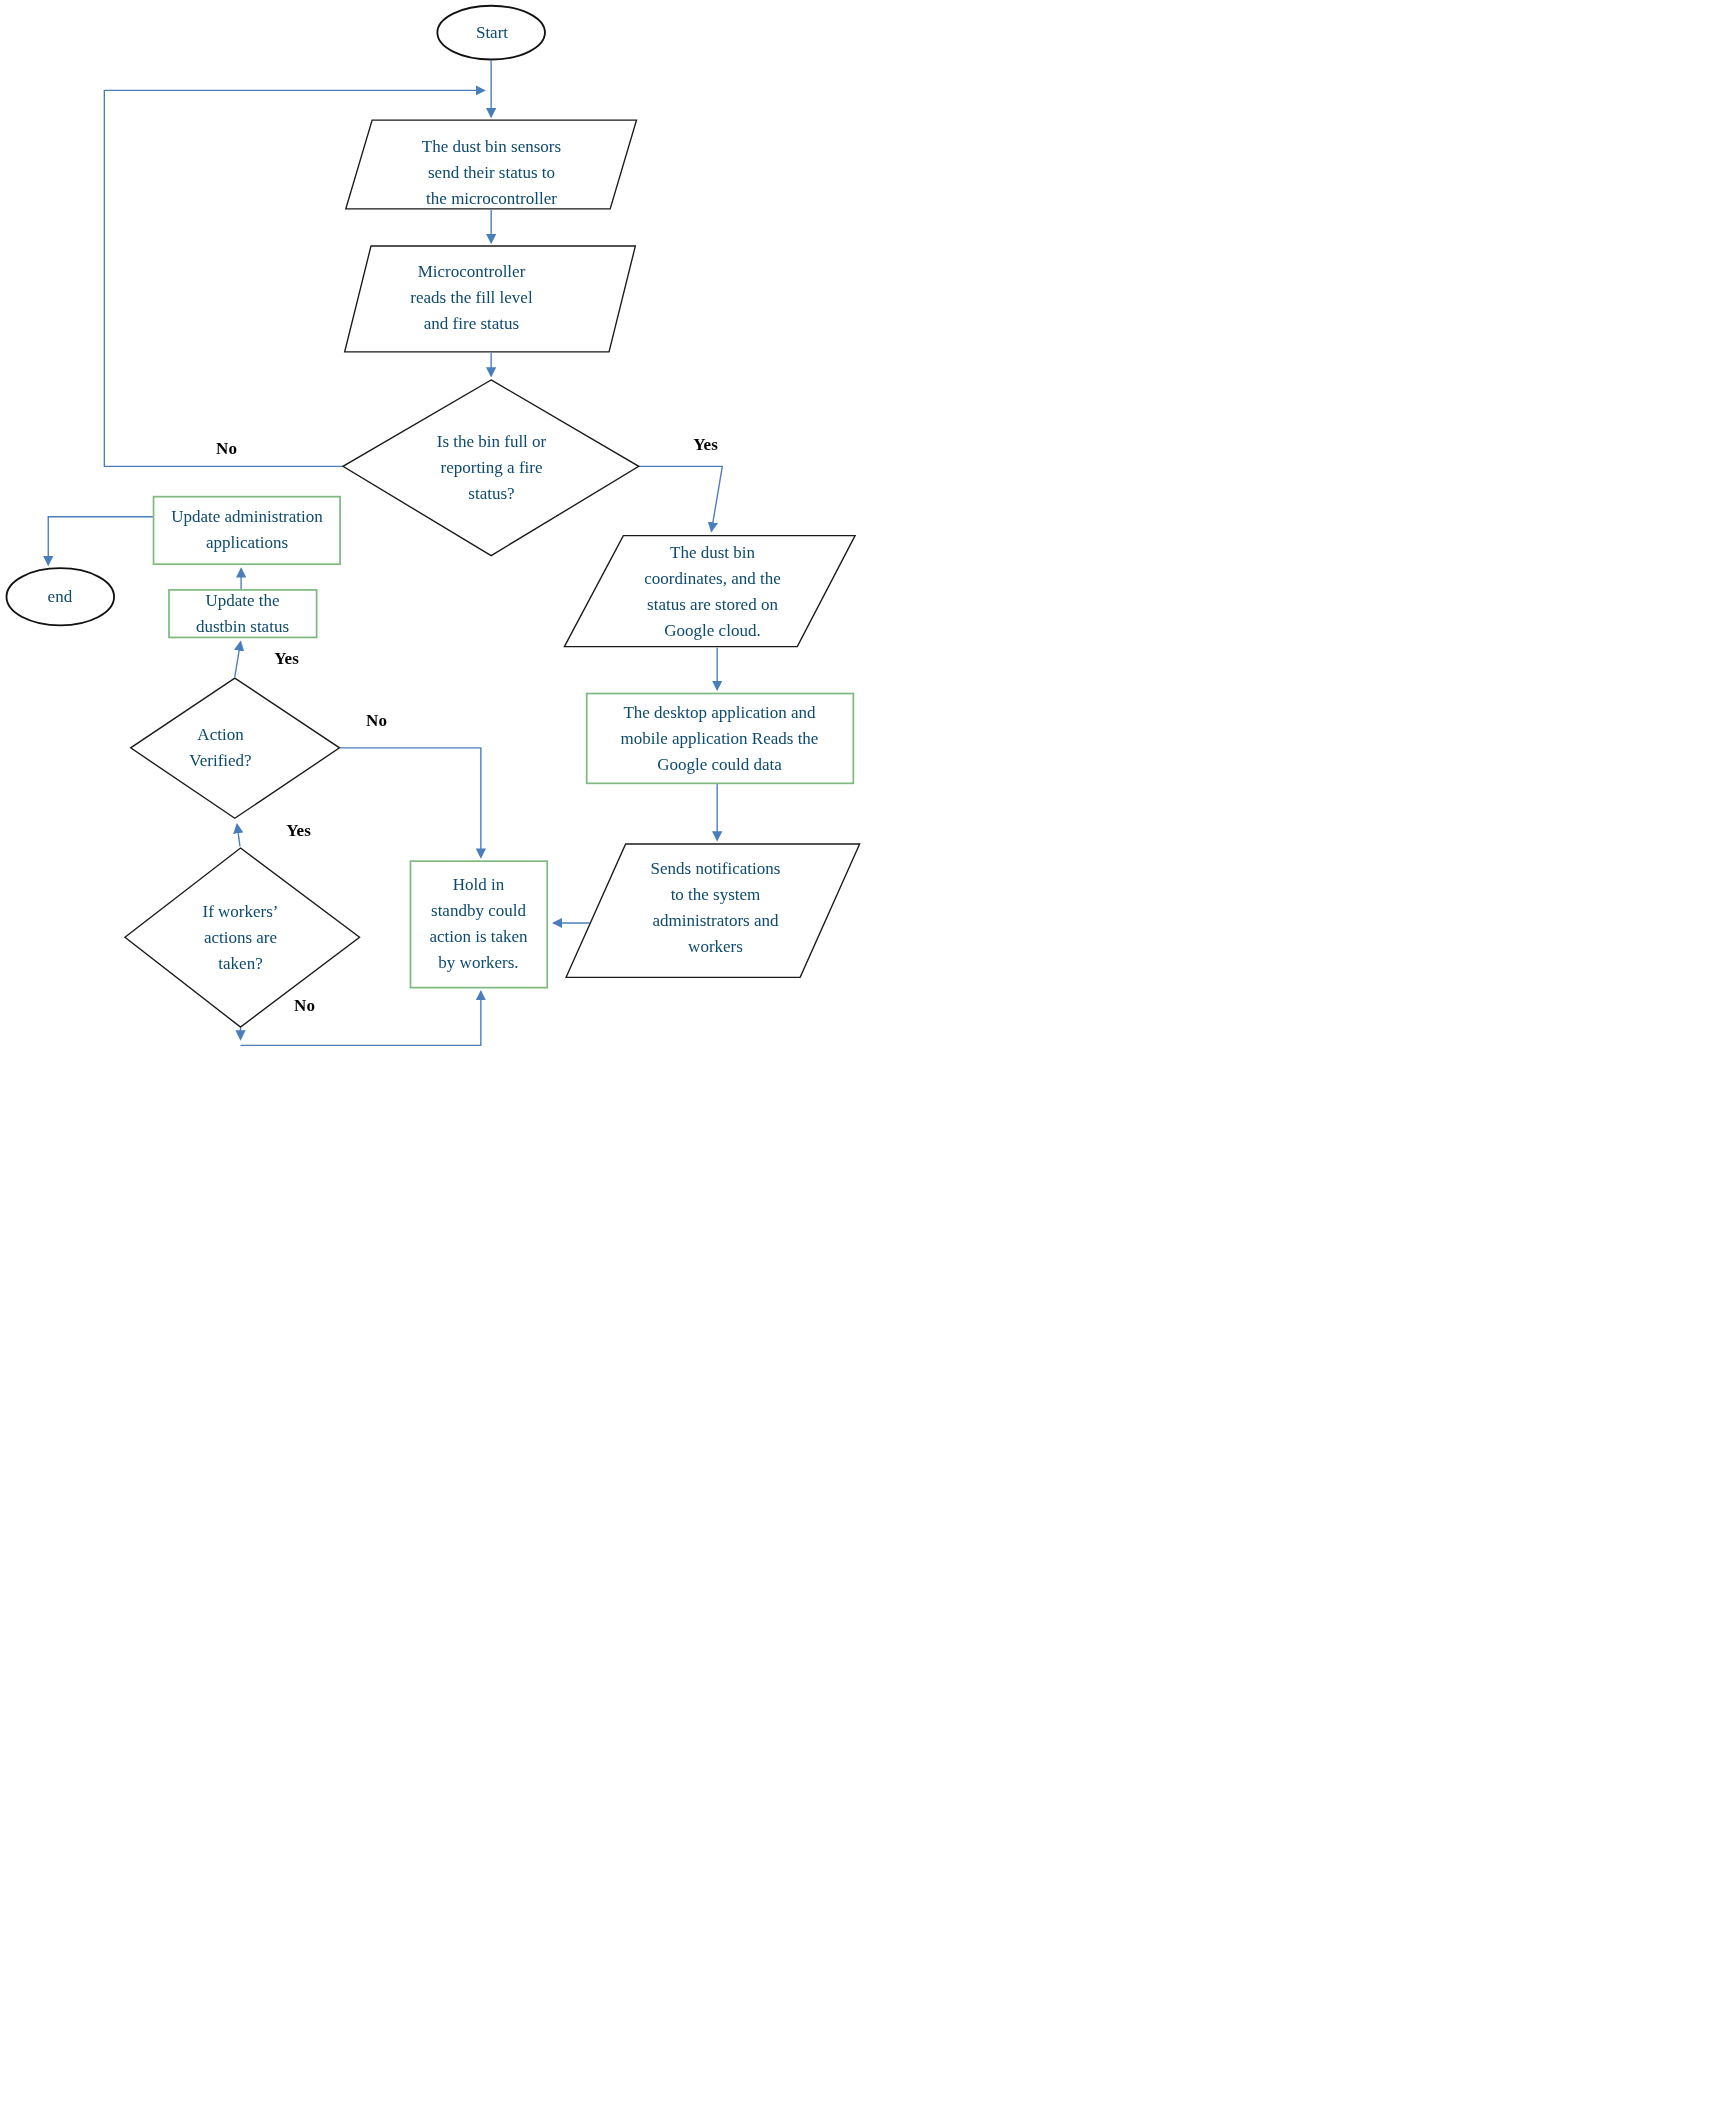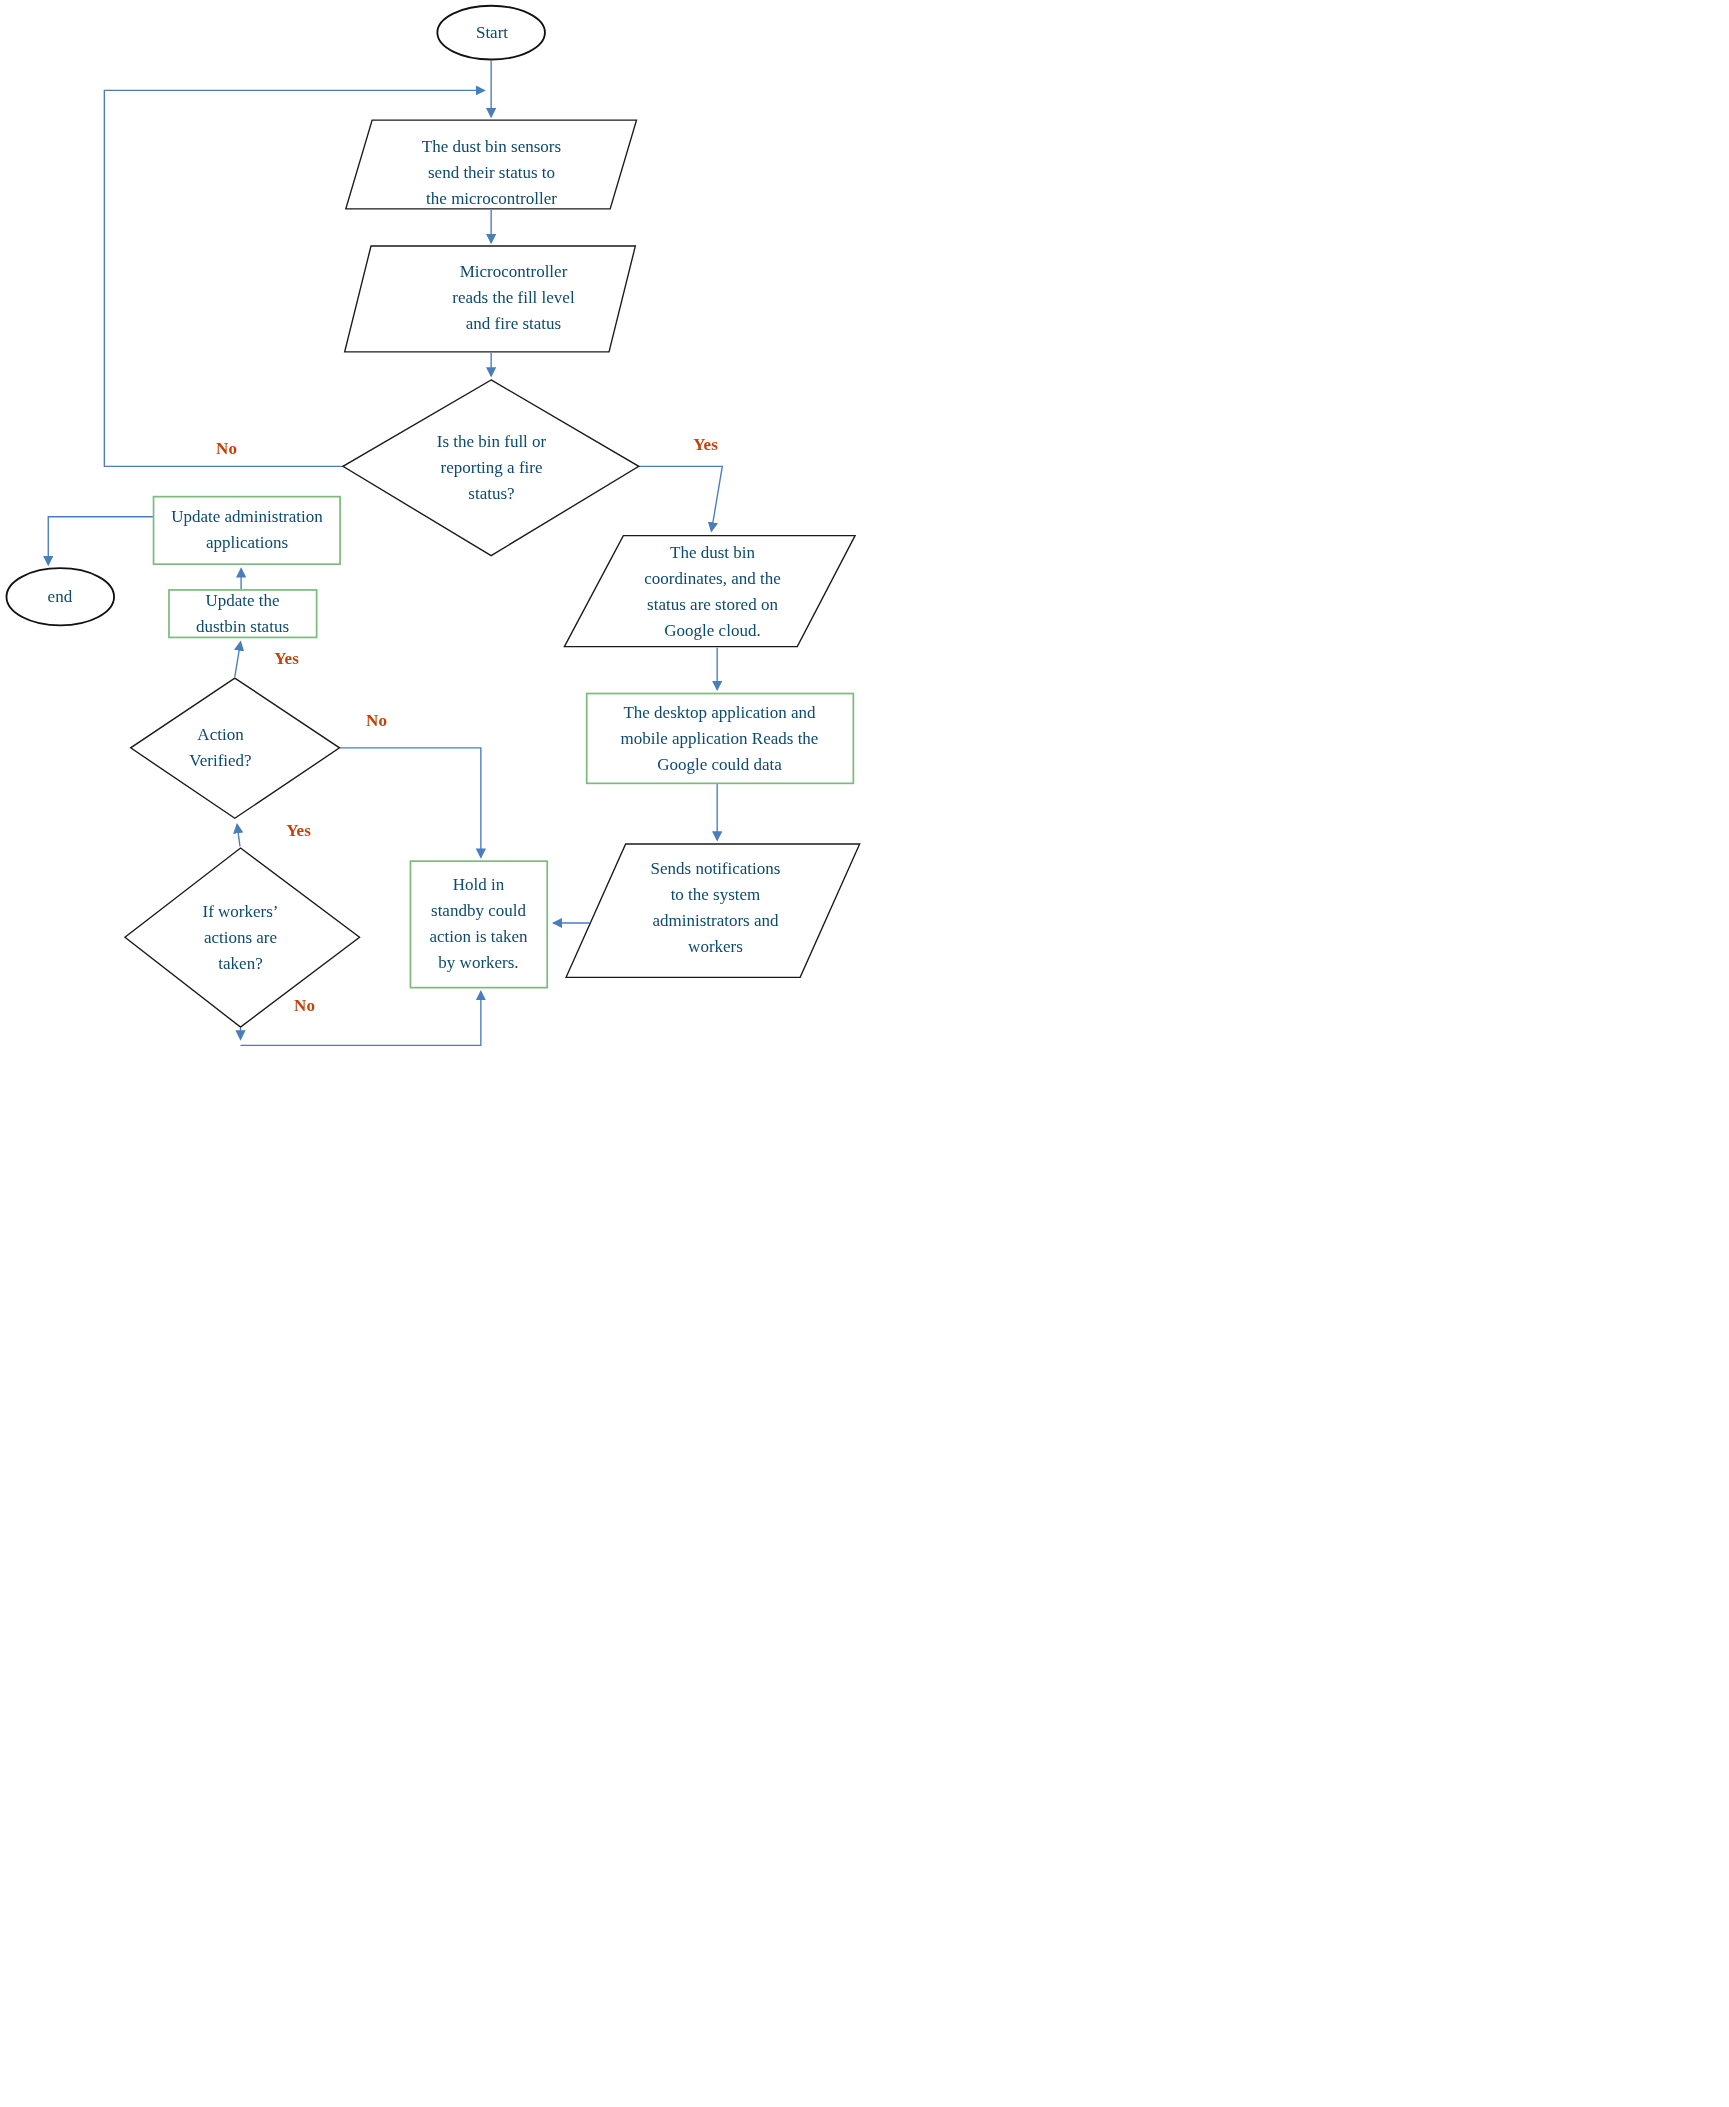--- a/index.html
+++ b/index.html
@@ -37,21 +37,21 @@
   }
   .edge-label {
     position: absolute;
     display: flex;
     align-items: center;
     justify-content: center;
     text-align: center;
     font-size: 17px;
     font-weight: 600;
     line-height: 26px;
-    color: #c2410c;
+    color: #000000;
   }
   .shape {
     fill: #ffffff;
     stroke: #1a1a1a;
     stroke-width: 2.4;
   }
   .terminator {
     fill: #ffffff;
     stroke: #111111;
     stroke-width: 3.2;
@@ -109,21 +109,21 @@
     <rect class="green-rect" x="268" y="868" width="326" height="118"></rect>
     <ellipse class="terminator" cx="105" cy="1043" rx="94" ry="50"></ellipse>
   </svg>
 
   <div class="node-label" style="left:438px; top:5.7px; width:108px; height:54px;">Start</div>
 
   <div class="node-label" style="left:394px; top:125px; width:195px; height:80px;margin-top:8px;">The dust bin sensors
 send their status to
 the microcontroller</div>
 
-  <div class="node-label" style="left:416px; top:253px; width:195px; height:90px;">Microcontroller
+  <div class="node-label" style="left:374px; top:253px; width:195px; height:90px;">Microcontroller
 reads the fill level
 and fire status</div>
 
   <div class="node-label" style="left:401px; top:427px; width:181px; height:81px;">Is the bin full or
 reporting a fire
 status?</div>
 
   <div class="node-label" style="left:618px; top:543px; width:189px; height:98px;">The dust bin
 coordinates, and the
 status are stored on

